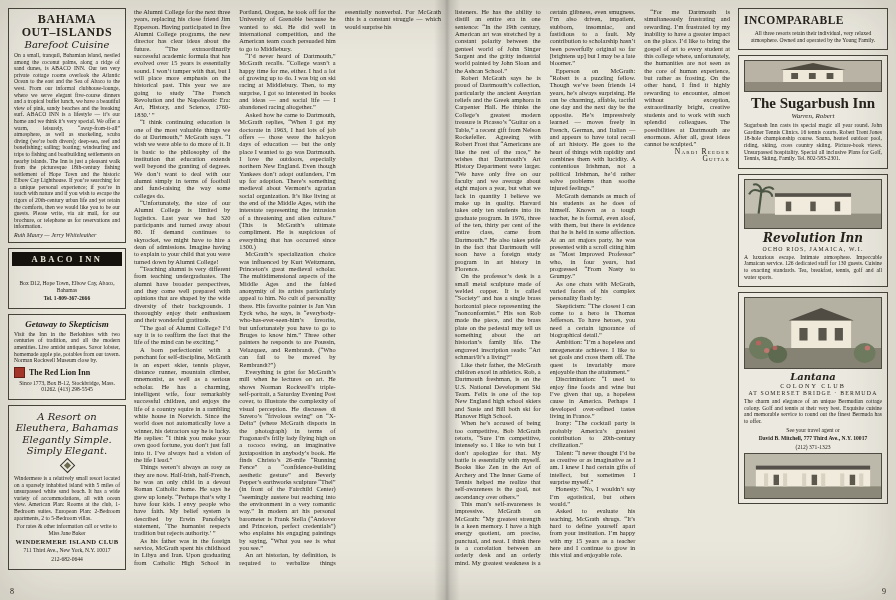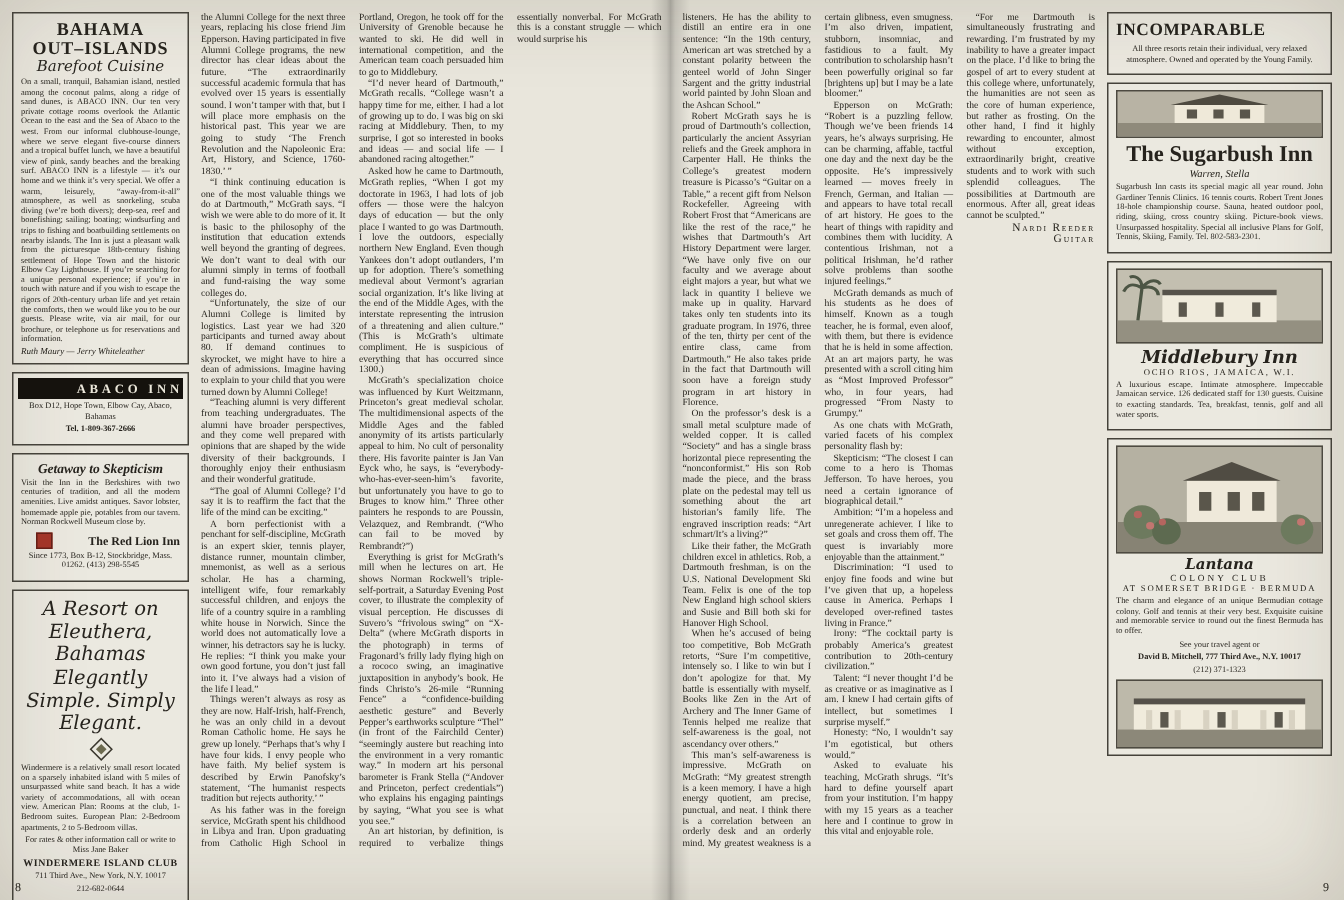--- a/index.html
+++ b/index.html
@@ -29,29 +29,29 @@
   .just{text-align:justify;}
   .center{text-align:center;}
   .bold{font-weight:bold;}
   .script{font-style:italic;font-family:"DejaVu Serif", serif;}
 
   
   .bah-t1{font-size:12px;font-weight:bold;letter-spacing:.6px;text-align:center;line-height:12.5px;}
   .bah-sub{font-size:10px;text-align:center;margin:1px 0 2px;}
   .sig{font-size:6px;font-style:italic;margin:2px 0 0;text-align:left;}
   
-  .abaco-bar{background:#15120d;color:#ece8db;text-align:right;font-weight:bold;
-             letter-spacing:2.5px;font-size:8.5px;padding:2px 0;margin:-1px -2px 2px;}
+  .abaco-bar{background:#15120d;color:#ece8db;text-align:center;font-weight:bold;
+             letter-spacing:2.5px;font-size:8.5px;padding:2px 0;margin:-1px -2px 14px;}
   
   .getaway-title{font-size:9px;font-weight:bold;font-style:italic;margin:0 0 2px;text-align:center;}
-  .redlion-row{display:flex;align-items:center;justify-content:flex-end;margin:3px 0 1px;gap:20px;}
+  .redlion-row{display:flex;align-items:center;justify-content:flex-start;margin:3px 0 1px;}
   .lion-mark{width:9px;height:9px;background:#a23528;border:1px solid #651f16;display:inline-block;margin-right:4px;}
   .redlion-name{font-size:8px;font-weight:bold;}
   
-  .sm{font-size:13px;margin:1px 0;}
+  .sm{font-size:10px;margin:1px 0;}
   .crest{width:9px;height:9px;border:1px solid #3a372e;transform:rotate(45deg);margin:4px auto;position:relative;}
   .crest::after{content:"";position:absolute;inset:2px;background:#6c6a4f;}
   .wname{font-size:6.6px;font-weight:bold;letter-spacing:.4px;margin:2px 0 1px;}
 
   
   .inc-title{font-size:11.5px;font-weight:bold;letter-spacing:.4px;margin:1px 0 4px;text-align:left;}
   .photo{width:100%;border:1px solid #4d4a41;box-sizing:border-box;overflow:hidden;background:#b0ab9d;}
   .photo svg{display:block;width:100%;height:100%;}
   .photo-sugarbush{height:32px;}
   .photo-plantation{height:50px;}
@@ -169,38 +169,38 @@
             <rect width="100" height="30" fill="#b8b3a4"></rect>
             <rect y="21" width="100" height="9" fill="#8f8a7b"></rect>
             <rect x="28" y="9" width="44" height="12" fill="#efe9d9"></rect>
             <polygon points="26,9 74,9 50,2" fill="#4e4a40"></polygon>
             <rect x="34" y="12" width="5" height="6" fill="#5a564b"></rect>
             <rect x="47" y="12" width="5" height="6" fill="#5a564b"></rect>
             <rect x="60" y="12" width="5" height="6" fill="#5a564b"></rect>
           </svg>
         </div>
         <h3 class="sug-name">The Sugarbush Inn</h3>
-        <div class="sug-loc">Warren, Stella</div>
+        <div class="sug-loc">Warren, Robert</div>
         <p class="tiny just">Sugarbush Inn casts its special magic all year round. John Gardiner Tennis Clinics. 16 tennis courts. Robert Trent Jones 18-hole championship course. Sauna, heated outdoor pool, riding, skiing, cross country skiing. Picture-book views. Unsurpassed hospitality. Special all inclusive Plans for Golf, Tennis, Skiing, Family. Tel. 802-583-2301.</p>
       </section>
 
       <section class="ad">
         <div class="photo photo-plantation">
           <svg viewBox="0 0 100 40" preserveAspectRatio="none">
             <rect width="100" height="40" fill="#c3bfb0"></rect>
             <rect y="28" width="100" height="12" fill="#949081"></rect>
             <rect x="22" y="14" width="56" height="15" fill="#f0ebdc"></rect>
             <rect x="22" y="11" width="56" height="3" fill="#56524a"></rect>
             <rect x="30" y="18" width="4" height="8" fill="#5c584e"></rect>
             <rect x="48" y="18" width="4" height="8" fill="#5c584e"></rect>
             <rect x="66" y="18" width="4" height="8" fill="#5c584e"></rect>
             <path d="M10 28 L12 10 M12 10 C6 6 4 10 3 12 M12 10 C12 4 8 3 6 4 M12 10 C16 4 20 6 21 8 M12 10 C18 8 20 12 20 14" stroke="#4c5544" stroke-width="1.6" fill="none"></path>
           </svg>
         </div>
-        <h3 class="script plan-name">Middlebury Inn</h3>
+        <h3 class="script plan-name">Revolution Inn</h3>
         <div class="plan-loc">OCHO RIOS, JAMAICA, W.I.</div>
         <p class="tiny just">A luxurious escape. Intimate atmosphere. Impeccable Jamaican service. 126 dedicated staff for 130 guests. Cuisine to exacting standards. Tea, breakfast, tennis, golf and all water sports.</p>
       </section>
 
       <section class="ad">
         <div class="photo photo-lantana-garden">
           <svg viewBox="0 0 100 56" preserveAspectRatio="none">
             <rect width="100" height="56" fill="#b5b1a2"></rect>
             <rect y="40" width="100" height="16" fill="#878374"></rect>
             <rect x="34" y="18" width="44" height="22" fill="#efe9da"></rect>

